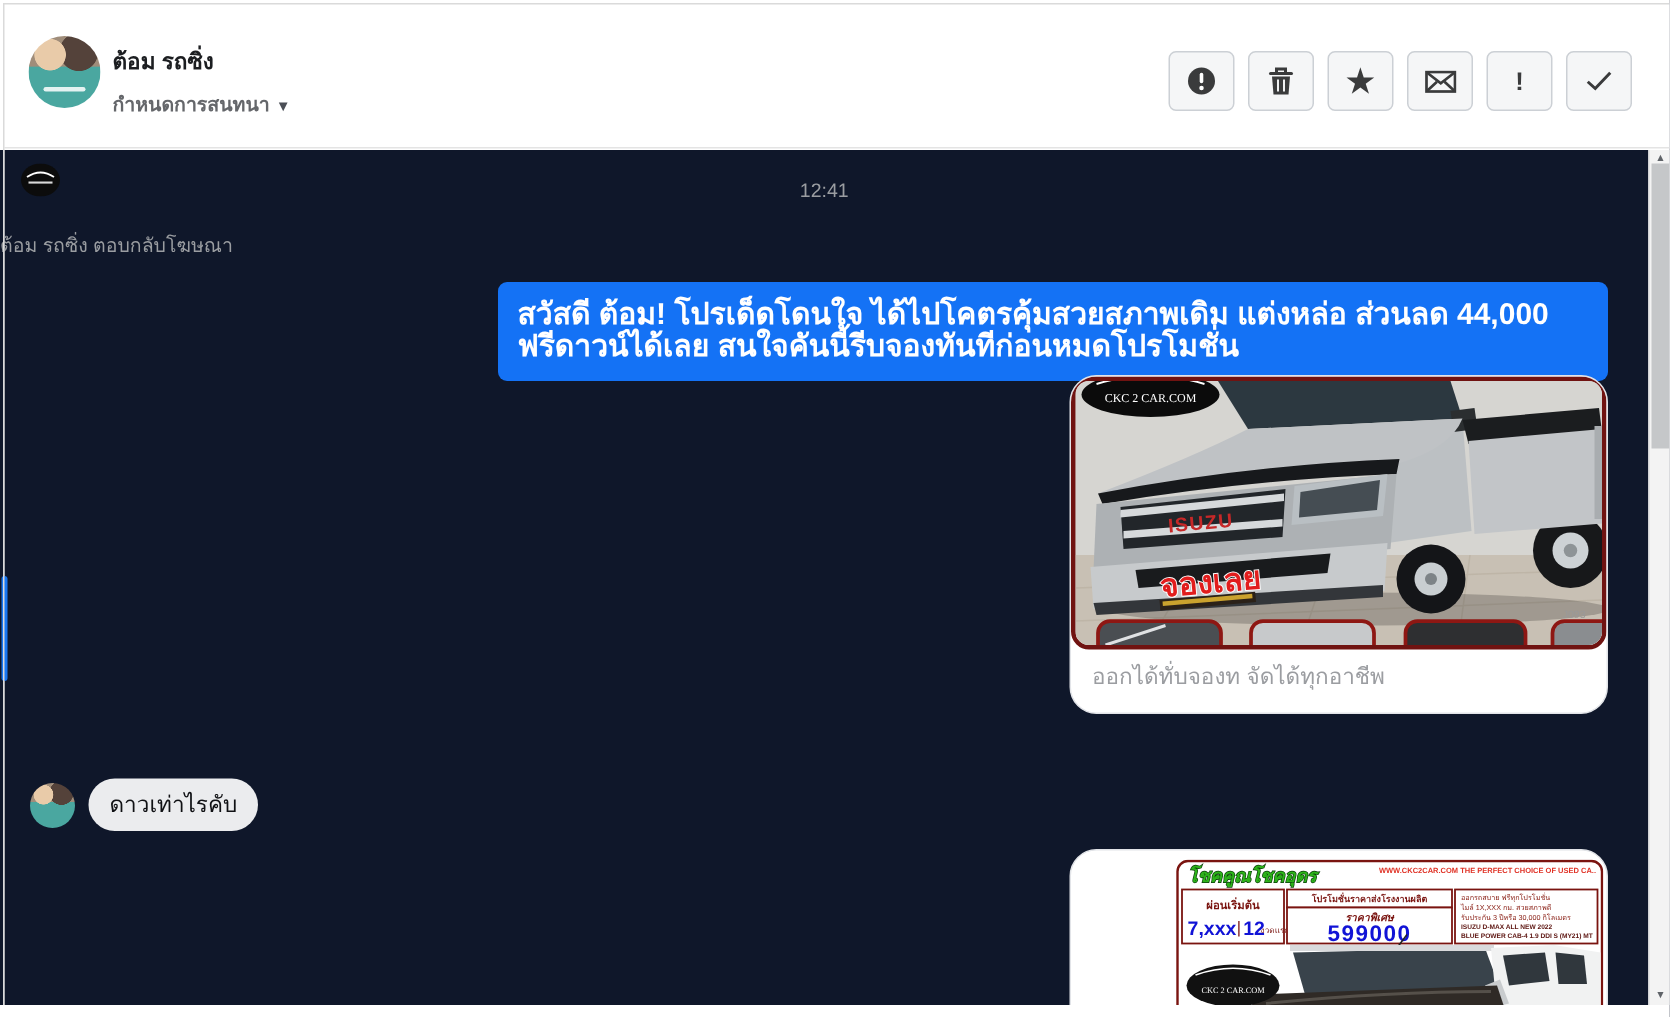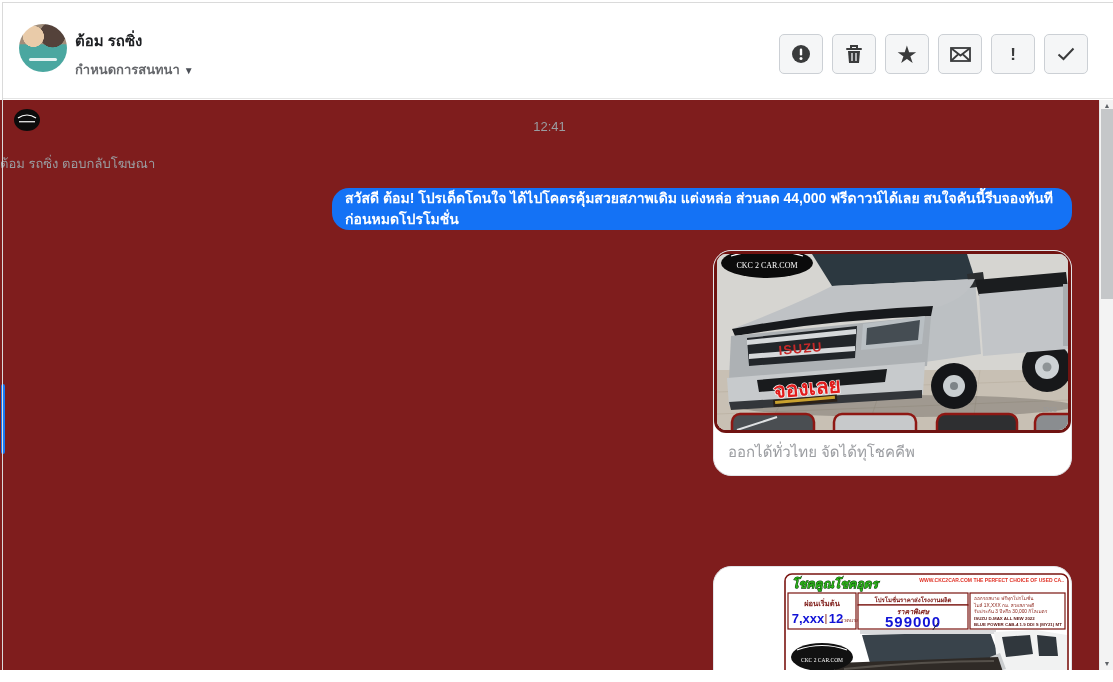--- a/index.html
+++ b/index.html
@@ -18,27 +18,27 @@
   .hdr-avatar::after { content:""; position:absolute; left:20%; bottom:22%; width:60%; height:3px; background:rgba(255,255,255,.85); border-radius:2px; }
   .hdr-name { position:absolute; left:72px; top:26px; font-size:15px; font-weight:bold; color:#1c1e21; }
   .hdr-sub { position:absolute; left:72px; top:56px; font-size:13px; color:#65676b; cursor:pointer;font-weight:bold; }
   .hdr-sub .caret { font-size:10px; color:#4b4f56; margin-left:4px; }
   .hdr-actions { position:absolute; right:25px; top:31px; display:flex; gap:9px; }
   .hbtn { width:44px; height:40px; border:1px solid #ccd0d5; border-radius:5px; background:#f5f6f7; display:flex; align-items:center; justify-content:center; color:#3a3b3c; cursor:pointer; }
   .hbtn svg { display:block; }
   .glyph { font-size:17px; font-weight:bold; color:#3a3b3c; line-height:1; }
 
   
-  .chat { position:absolute; left:0; top:100px; right:14px; bottom:0; background:#7f1d1d; overflow:hidden; }
+  .chat { position:absolute; left:0; top:100px; right:14px; bottom:0; background:#0f172a; overflow:hidden; }
   .mini-avatar { position:absolute; left:14px; top:9px; width:26px; height:22px; }
   .time { position:absolute; left:0; right:0; top:19px; text-align:center; font-size:13px; color:#9a9da1; }
   .context { position:absolute; left:0; right:0; top:53px; text-align:left; font-size:13px; color:#9a9da1; }
 
   .bubble-out { position:absolute; right:27px; top:88px; max-width:740px; background:#1472f5; color:#fff;
-    border-radius:17px; padding:0 13px; font-size:14px; font-weight:bold; line-height:21px; }
+    border-radius:6px; padding:12px 13px; font-size:20px; font-weight:bold; line-height:21px; }
 
   .card { position:absolute; right:27px; top:150px; width:359px; background:#fff; border:1px solid #e2e4e8; border-radius:18px; overflow:hidden; }
   .photo { width:100%; height:182px; border:3px solid #701311; border-radius:12px; overflow:hidden; background:#d6d5d1; }
   .photo svg { display:block; width:100%; height:100%; }
   .caption { padding:8px 14px 12px 14px; }
   .cap-title { font-size:15px; font-weight:bold; color:#141619; line-height:22px; }
   .cap-sub { font-size:15px; color:#9b9da1; line-height:22px; }
 
   .row-in { position:absolute; left:20px; top:419px; display:flex; align-items:center; gap:9px; }
   .in-avatar { width:30px; height:30px; border-radius:50%;
@@ -183,24 +183,28 @@
           </g>
           <path d="M20,176 L60,163" stroke="#dfe1e3" stroke-width="2" fill="none"></path>
 
           <ellipse cx="50" cy="9" rx="46" ry="15" fill="#0b0b0b"></ellipse>
           <path d="M14,2 Q50,-9 86,2" stroke="#fff" stroke-width="1.3" fill="none"></path>
           <text x="50" y="14" font-size="8" fill="#fff" text-anchor="middle" font-family="Liberation Serif, serif">CKC 2 CAR.COM</text>
           <text x="340" y="158" font-size="7" fill="#999" text-anchor="end">J093</text>
         </svg>
       </div>
       <div class="caption">
-        <div class="cap-sub">ออกได้ทั่วไทย จัดได้ทุโชคคีพ</div>
-      </div>
-    </div>
-
+        <div class="cap-sub">ออกได้ทั่บจองท จัดได้ทุกอาชีพ</div>
+      </div>
+    </div>
+
+    <div class="row-in">
+      <div class="in-avatar"></div>
+      <div class="bubble-in">ดาวเท่าไรคับ</div>
+    </div>
 
     <div class="card2">
       <svg width="285" height="170" viewBox="0 0 285 170">
         <rect x="1" y="1" width="283" height="168" rx="7" fill="#ffffff" stroke="#7a1410" stroke-width="1.6"></rect>
         <text x="8" y="15" font-size="12" font-weight="800" font-style="italic" fill="#2db31a" stroke="#0a3a0a" stroke-width="0.9" paint-order="stroke">โชคคูณโชคอุดร</text>
         <text x="280" y="9" font-size="5" font-weight="bold" fill="#e03226" text-anchor="end">WWW.CKC2CAR.COM THE PERFECT CHOICE OF USED CA..</text>
 
         <rect x="4" y="20" width="68" height="36" fill="#fff" stroke="#7a1410" stroke-width="1.2"></rect>
         <text x="38" y="33" font-size="7.5" font-weight="bold" fill="#7a1410" text-anchor="middle">ผ่อนเริ่มต้น</text>
         <text x="24" y="50" font-size="13" font-weight="800" fill="#1113d6" text-anchor="middle">7,xxx</text>

